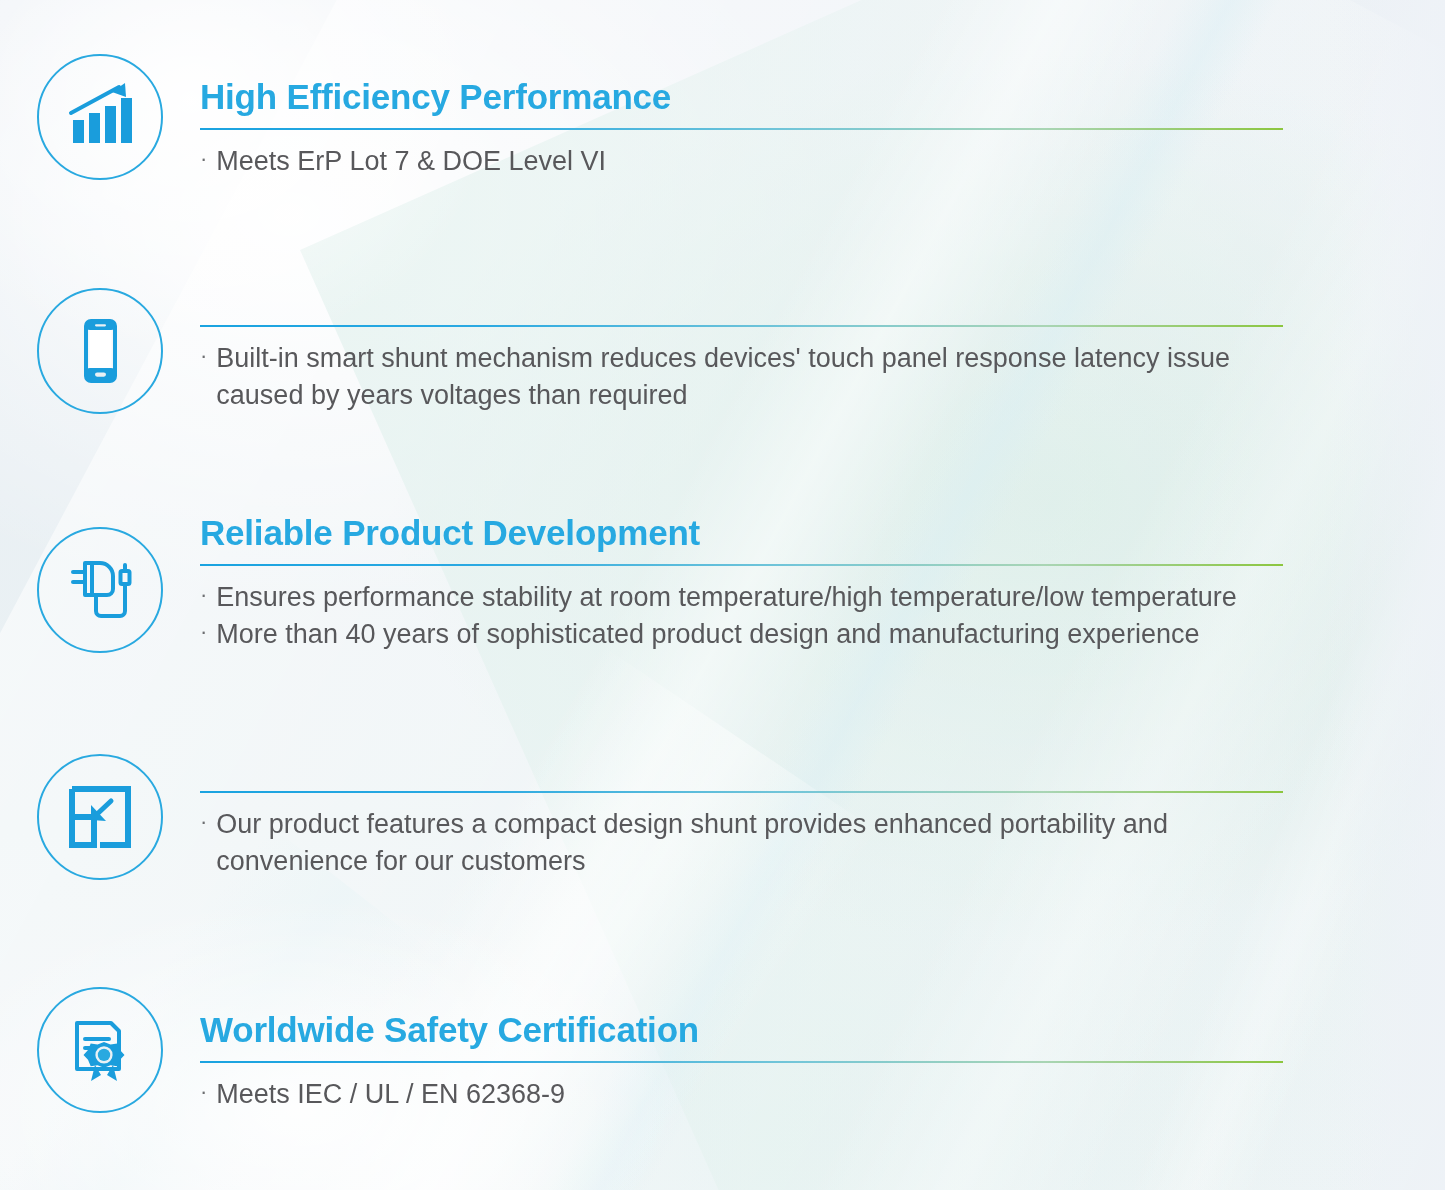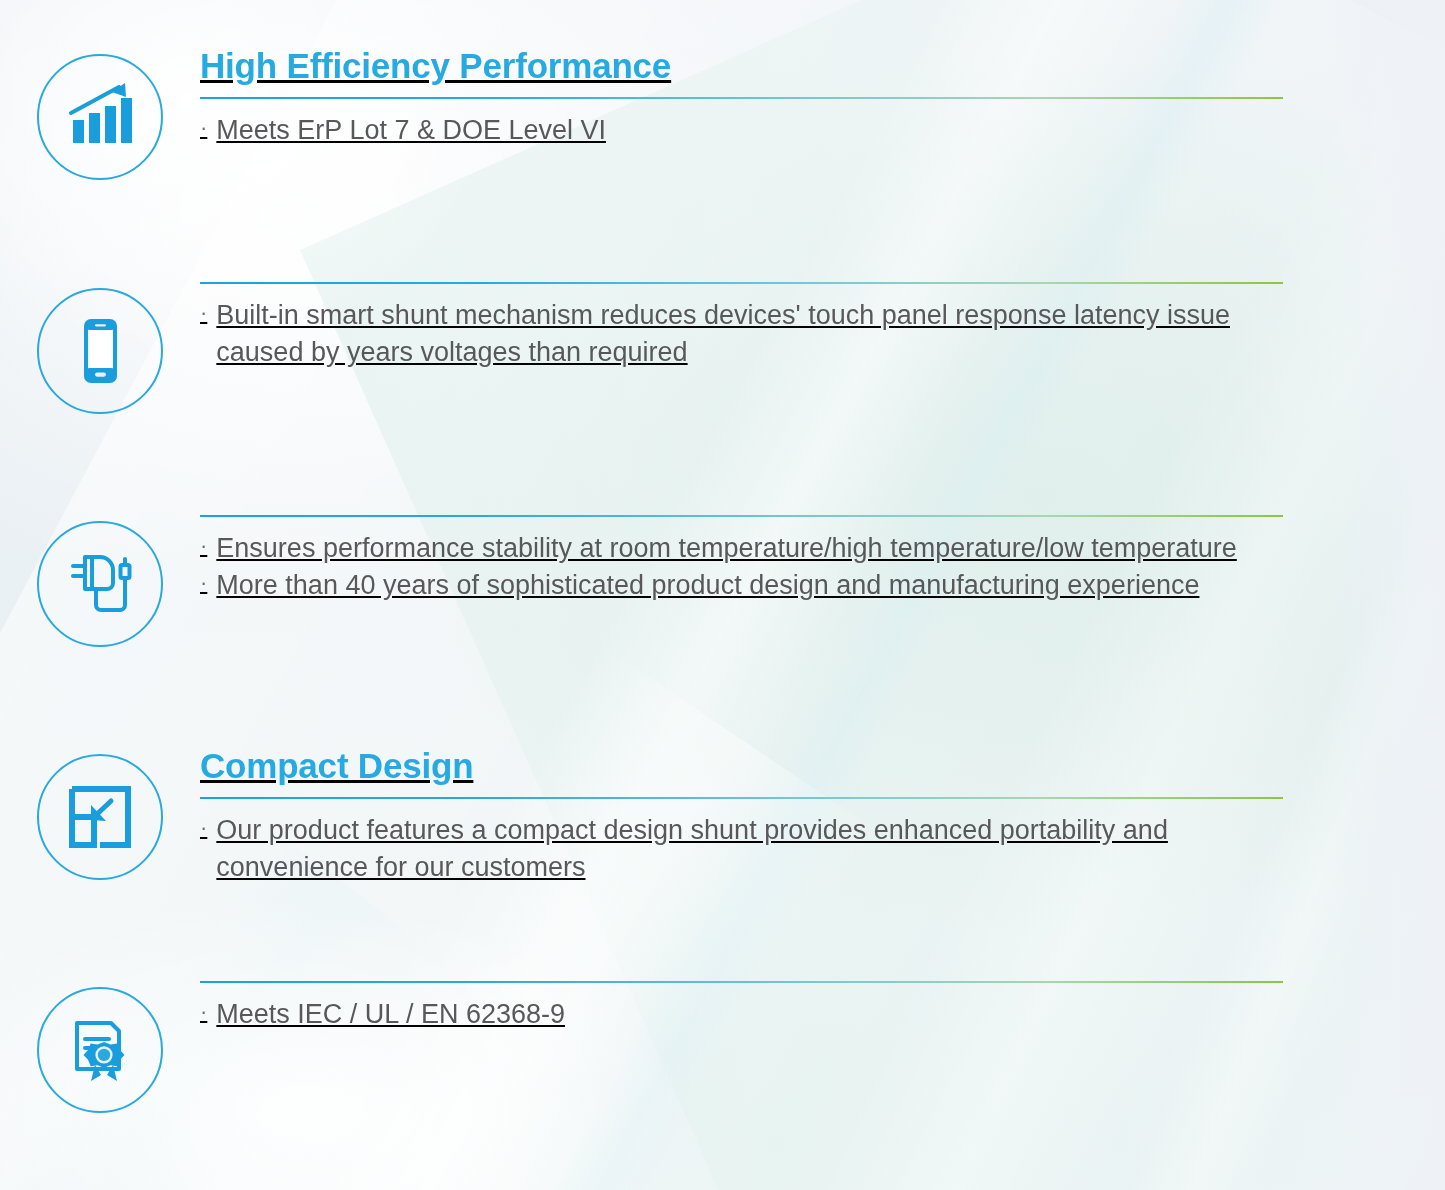--- a/index.html
+++ b/index.html
@@ -82,22 +82,21 @@
   .features {
     position: relative;
     z-index: 5;
     padding: 0;
   }
   .feature {
     position: absolute;
     left: 0;
     width: 1361px;
     display: flex;
-    align-items: flex-start;
-    text-decoration: underline;
+    align-items: flex-end;
   }
   .icon-wrap {
     width: 200px;
     flex: 0 0 200px;
     display: flex;
     justify-content: center;
     padding-top: 6px;
   }
   .icon-circle {
     width: 126px;
@@ -245,20 +244,21 @@
 
               <path d="M35 44 V60 a5 5 0 0 0 5 5 H59 a5 5 0 0 0 5 -5 V33"></path>
 
               <rect x="59.5" y="20" width="9" height="13" rx="1.5"></rect>
               <path d="M64 20 V14"></path>
             </g>
           </svg>
         </div>
       </div>
       <div class="feature-body">
+        <h2 class="feature-title">Reliable Product Development</h2>
         <div class="feature-rule"></div>
         <ul class="bullets">
           <li class="bullet">
             <span class="dot">·</span>
             <span class="btext">Ensures performance stability at room temperature/high temperature/low temperature</span>
           </li>
           <li class="bullet">
             <span class="dot">·</span>
             <span class="btext">More than 40 years of sophisticated product  design and manufacturing experience</span>
           </li>
@@ -273,21 +273,20 @@
             <path d="M8 8 H64 V64 H36" fill="none" stroke="#1a9ddc" stroke-width="6"></path>
             <path d="M8 8 V64 H30 V36 H8" fill="none" stroke="#1a9ddc" stroke-width="6" stroke-linejoin="miter"></path>
             <g stroke="#1a9ddc" stroke-width="5" stroke-linecap="round" fill="none">
               <path d="M47 20 L30 36"></path>
             </g>
             <path d="M27 39 L27 24 L42 40 Z" fill="#1a9ddc"></path>
           </svg>
         </div>
       </div>
       <div class="feature-body">
-        <h2 class="feature-title">Compact Design</h2>
         <div class="feature-rule"></div>
         <ul class="bullets">
           <li class="bullet">
             <span class="dot">·</span>
             <span class="btext">Our product features a compact design shunt provides enhanced portability and convenience for our customers</span>
           </li>
         </ul>
       </div>
     </section>
 
@@ -305,20 +304,21 @@
             <path d="M32 52 L28 68 L38 62 Z" fill="#1a9ddc"></path>
             <path d="M50 52 L54 68 L44 62 Z" fill="#1a9ddc"></path>
 
             <path d="M41 29 L47.5 31.6 L54.3 30.6 L57 37 L61.5 41.9 L57 46.8 L54.3 53.2 L47.5 52.2 L41 54.8 L34.5 52.2 L27.7 53.2 L25 46.8 L20.5 41.9 L25 37 L27.7 30.6 L34.5 31.6 Z" fill="#1a9ddc"></path>
             <circle cx="41" cy="41.9" r="8.6" fill="#e9f1f5"></circle>
             <circle cx="41" cy="41.9" r="6.2" fill="#29a9e0"></circle>
           </svg>
         </div>
       </div>
       <div class="feature-body">
+        <h2 class="feature-title">Worldwide Safety Certification</h2>
         <div class="feature-rule"></div>
         <ul class="bullets">
           <li class="bullet">
             <span class="dot">·</span>
             <span class="btext">Meets IEC / UL / EN 62368-9</span>
           </li>
         </ul>
       </div>
     </section>
 

